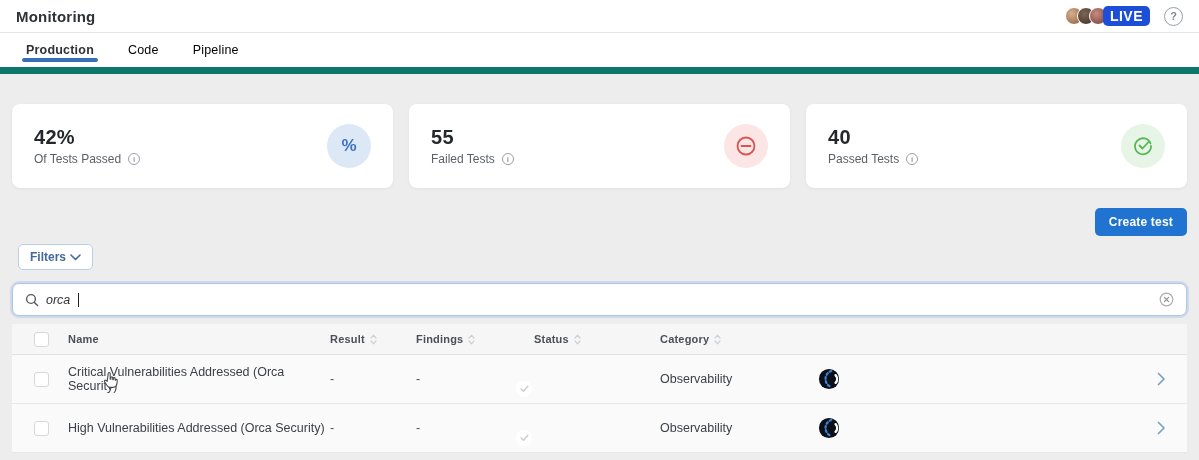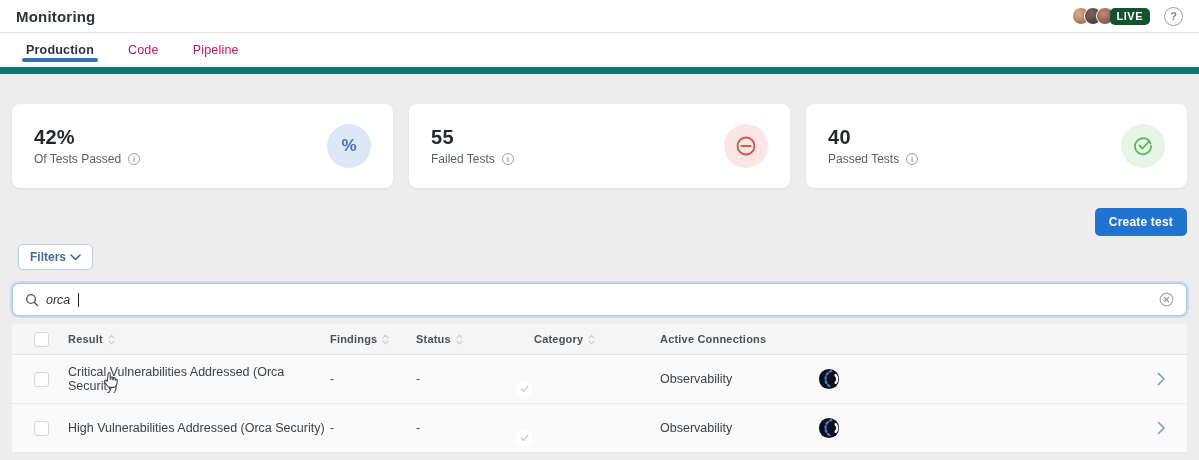--- a/index.html
+++ b/index.html
@@ -11,29 +11,29 @@
   .app-header { height:33px; background:#ffffff; border-bottom:1px solid #e4e4e4;
     display:flex; align-items:center; justify-content:space-between; padding:0 16px; }
   .app-title { font-size:15px; font-weight:600; color:#2e3338; letter-spacing:.2px; }
   .header-right { display:flex; align-items:center; gap:14px; }
   .presence { display:flex; align-items:center; }
   .avatar { width:18px; height:18px; border-radius:50%; border:1.5px solid #fff; margin-left:-6px; }
   .avatar:first-child { margin-left:0; }
   .av1 { background:radial-gradient(circle at 35% 35%, #d8b08c, #8a5a3c); }
   .av2 { background:radial-gradient(circle at 40% 35%, #7d6656, #3c2f28); }
   .av3 { background:radial-gradient(circle at 40% 35%, #c98a7e, #6e3f3a); }
-  .live-badge { background:#14532d; color:#fff; font-size:11px; font-weight:700; letter-spacing:.5px;
+  .live-badge { background:#1d4ed8; color:#fff; font-size:14px; font-weight:700; letter-spacing:.5px;
     border-radius:5px; padding:3px 7px; margin-left:-4px; line-height:1; }
   .help-btn { width:19px; height:19px; border-radius:50%; border:1.5px solid #9aa0a6; color:#84898f;
     font-size:11px; font-weight:700; display:flex; align-items:center; justify-content:center; background:#fff; cursor:pointer; }
 
   
   .tab-bar { height:41px; background:#ffffff; border-bottom:7px solid #0f766e;
     display:flex; align-items:center; padding:0 26px; gap:34px; }
-  .tab { position:relative; font-size:12.5px; font-weight:500; color:#be185d; height:100%;
+  .tab { position:relative; font-size:12.5px; font-weight:500; color:#000000; height:100%;
     display:flex; align-items:center; cursor:pointer; letter-spacing:.2px; }
   .tab.active { font-weight:700; color:#2e3338; }
   .tab.active::after { content:""; position:absolute; left:-4px; right:-4px; bottom:5px;
     height:4px; border-radius:3px; background:#3570b5; }
 
   
   .cards { display:flex; gap:16px; padding:30px 12px 0 12px; }
   .card { flex:1; height:84px; background:#fff; border-radius:8px; box-shadow:0 1px 3px rgba(0,0,0,.06);
     display:flex; align-items:center; justify-content:space-between; padding:0 22px; }
   .card-text .card-value { font-size:20px; font-weight:700; color:#24282c; letter-spacing:.3px; }
@@ -184,20 +184,23 @@
             <line x1="9.6" y1="5.4" x2="5.4" y2="9.6" stroke="#8a8f94" stroke-width="1.2" stroke-linecap="round"></line>
           </svg>
       </span>
     </div>
   </div>
 
   <div class="table">
     <div class="trow thead">
       <span class="checkbox"></span>
       <span class="th">
+        <span>Name</span>
+      </span>
+      <span class="th">
         <span>Result</span>
         <span class="sort-icon"><svg width="7" height="11" viewBox="0 0 7 11">
               <polyline points="1,4 3.5,1.2 6,4" fill="none" stroke="#c3c7cb" stroke-width="1.2" stroke-linecap="round" stroke-linejoin="round"></polyline>
               <polyline points="1,7 3.5,9.8 6,7" fill="none" stroke="#c3c7cb" stroke-width="1.2" stroke-linecap="round" stroke-linejoin="round"></polyline>
             </svg></span>
       </span>
       <span class="th">
         <span>Findings</span>
         <span class="sort-icon"><svg width="7" height="11" viewBox="0 0 7 11">
               <polyline points="1,4 3.5,1.2 6,4" fill="none" stroke="#c3c7cb" stroke-width="1.2" stroke-linecap="round" stroke-linejoin="round"></polyline>
@@ -210,23 +213,20 @@
               <polyline points="1,4 3.5,1.2 6,4" fill="none" stroke="#c3c7cb" stroke-width="1.2" stroke-linecap="round" stroke-linejoin="round"></polyline>
               <polyline points="1,7 3.5,9.8 6,7" fill="none" stroke="#c3c7cb" stroke-width="1.2" stroke-linecap="round" stroke-linejoin="round"></polyline>
             </svg></span>
       </span>
       <span class="th">
         <span>Category</span>
         <span class="sort-icon"><svg width="7" height="11" viewBox="0 0 7 11">
               <polyline points="1,4 3.5,1.2 6,4" fill="none" stroke="#c3c7cb" stroke-width="1.2" stroke-linecap="round" stroke-linejoin="round"></polyline>
               <polyline points="1,7 3.5,9.8 6,7" fill="none" stroke="#c3c7cb" stroke-width="1.2" stroke-linecap="round" stroke-linejoin="round"></polyline>
             </svg></span>
-      </span>
-      <span class="th">
-        <span>Active Connections</span>
       </span>
       <span></span>
     </div>
 
     <div class="trow tbody-row">
       <span class="checkbox"></span>
       <span class="cell">Critical Vulnerabilities Addressed (Orca Security)</span>
       <span class="cell dash">-</span>
       <span class="cell dash">-</span>
       <span>

